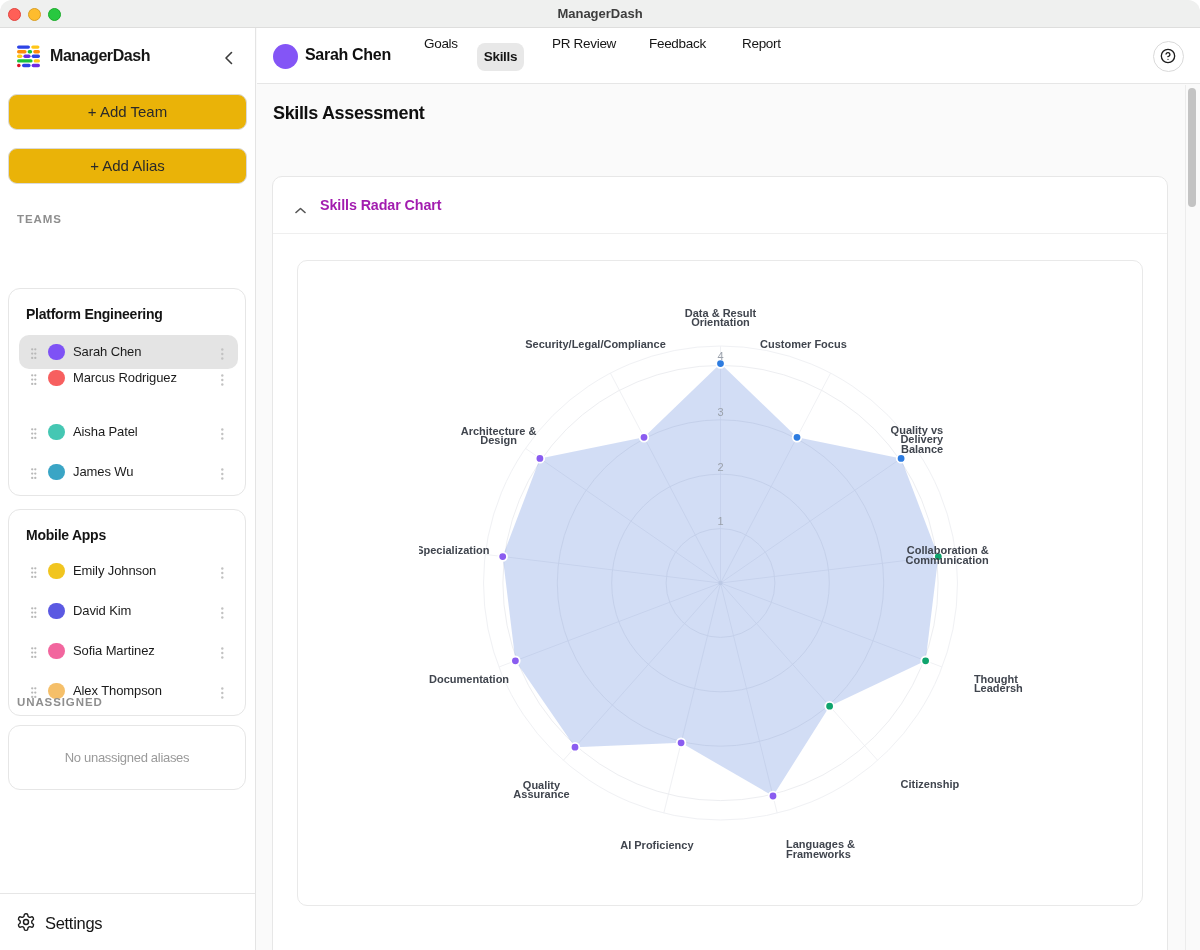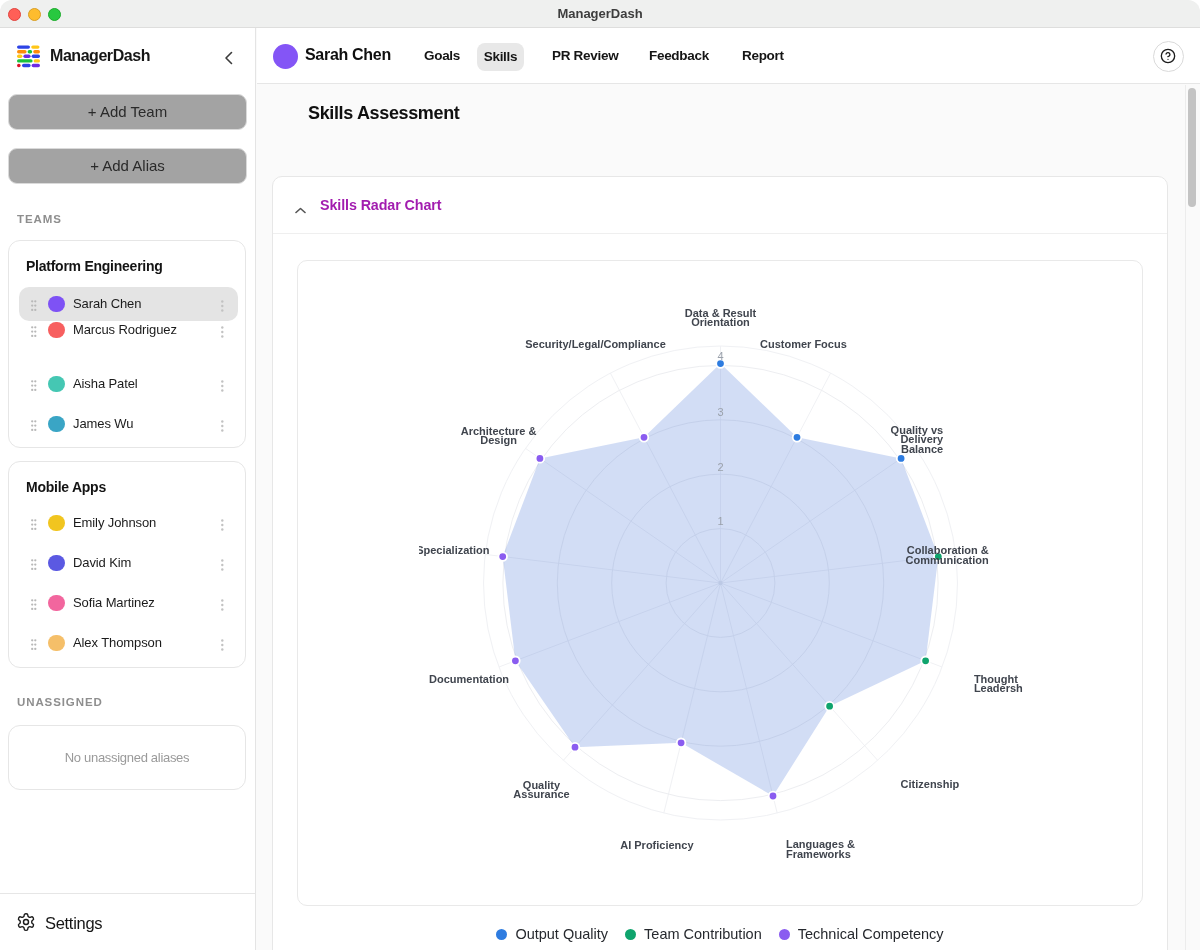--- a/index.html
+++ b/index.html
@@ -6,43 +6,43 @@
 .win { position:relative; width:1200px; height:950px; border-radius:12px 12px 0 0; overflow:hidden; background:#fafafa; }
 
 .tbar { position:absolute; left:0; top:0; width:1200px; height:28px; background:#eff0ef; border-bottom:1px solid #dededd; }
 .tl { position:absolute; top:7.5px; width:13px; height:13px; border-radius:50%; }
 .ttitle { position:absolute; top:0; left:0; width:1200px; height:28px; line-height:28px; text-align:center; font-size:13px; font-weight:700; color:#3d3d3d; }
 
 .side { position:absolute; left:0; top:28px; width:256px; height:922px; background:#fff; border-right:1px solid #e4e4e4; }
 .logo { position:absolute; left:17px; top:17px; }
 .brand { position:absolute; left:50px; top:19px; font-size:16px; letter-spacing:-0.45px; font-weight:700; color:#161616; }
 .collapse { position:absolute; left:222px; top:22px; }
-.btn { position:absolute; left:8px; width:239px; height:36px; background:#a3a3a3; border:1px solid #dadada; border-radius:9px; text-align:center; line-height:34px; font-size:15px; color:#2a2a2a; }
+.btn { position:absolute; left:8px; width:239px; height:36px; background:#eab308; border:1px solid #dadada; border-radius:9px; text-align:center; line-height:34px; font-size:15px; color:#2a2a2a; }
 .seclab { position:absolute; left:17px; font-size:11.5px; font-weight:700; letter-spacing:0.9px; color:#8e8e8e; }
-.tcard { position:absolute; left:8px; width:238px; background:#fff; border:1px solid #e6e6e6; border-radius:12px; }
+.tcard { position:absolute; left:8px; width:238px; background:#fff; border:1px solid #e6e6e6; border-radius:12px;margin-top:48px; }
 .tname { position:absolute; left:17px; top:17px; font-size:14px; letter-spacing:-0.25px; font-weight:700; color:#141414; }
 .mrow { position:absolute; left:10px; width:219px; height:34px; border-radius:10px; }
 .grip { position:absolute; left:12px; top:11px; }
 .av { position:absolute; left:29px; top:8.75px; width:16.5px; height:16.5px; border-radius:50%; }
 .mname { position:absolute; left:54px; top:9px; font-size:13px; letter-spacing:-0.1px; color:#1b1b1b; }
 .kebab { position:absolute; right:14px; top:11px; }
 .nocard { position:absolute; left:8px; top:697px; width:238px; height:65px; background:#fff; border:1px solid #e6e6e6; border-radius:12px; text-align:center; line-height:63px; font-size:13px; letter-spacing:-0.3px; color:#9a9a9a; }
 .sfoot { position:absolute; left:0; top:865px; width:255px; height:57px; border-top:1px solid #e6e6e6; }
 .gear { position:absolute; left:16px; top:18px; }
 .settxt { position:absolute; left:45px; top:20px; font-size:16.5px; letter-spacing:-0.3px; color:#161616; }
 
 .hdr { position:absolute; left:257px; top:28px; width:943px; height:56px; background:#fff; border-bottom:1px solid #e6e6e6; }
 .hav { position:absolute; left:15.5px; top:15.5px; width:25px; height:25px; border-radius:50%; background:#8455f6; }
 .hname { position:absolute; left:48px; top:18px; font-size:16px; letter-spacing:-0.3px; font-weight:700; color:#0f0f0f; }
-.tab { position:absolute; top:20px; font-size:13.5px; letter-spacing:-0.3px; font-weight:700; color:#151515; }
+.tab { position:absolute; top:8px; font-size:13.5px; letter-spacing:-0.3px; font-weight:400; color:#151515; }
 .pill { position:absolute; left:220px; top:14.5px; width:47px; height:28px; background:#e8e8e8; border-radius:8px; text-align:center; line-height:28px; font-size:13.5px; letter-spacing:-0.3px; font-weight:700; color:#151515; }
 .help { position:absolute; left:895.5px; top:12.5px; width:31px; height:31px; border:1px solid #dadada; border-radius:50%; }
 
 .content { position:absolute; left:257px; top:85px; width:928px; height:865px; background:#fafafa; }
-.h1 { position:absolute; left:16px; top:18px; font-size:18px; letter-spacing:-0.35px; font-weight:700; color:#101010;margin-left:35px; }
+.h1 { position:absolute; left:16px; top:18px; font-size:18px; letter-spacing:-0.35px; font-weight:700; color:#101010; }
 .avg { position:absolute; left:16px; top:50px; font-size:14px; color:#4f4f4f;margin-top:47px; }
 .avg b { color:#111; font-weight:700; }
 .card { position:absolute; left:15px; top:91px; width:896px; height:790px; background:#fff; border:1px solid #e7e7e7; border-radius:10px; }
 .chev { position:absolute; left:22px; top:23px; }
 .ctitle { position:absolute; left:47px; top:20px; font-size:14.3px; letter-spacing:-0.1px; font-weight:700; color:#a21caf; }
 .cdiv { position:absolute; left:0; top:56px; width:100%; height:1px; background:#efefef; }
 .chartbox { position:absolute; left:24px; top:83px; width:846px; height:646px; background:#fff; border:1px solid #e9e9e9; border-radius:10px; }
 .clip { position:absolute; left:146px; top:106px; width:604px; height:604px; overflow:hidden; }
 
 .legend { position:absolute; left:0; top:747px; width:100%; height:20px; display:flex; justify-content:center; align-items:center; gap:17px; }
@@ -319,23 +319,18 @@
 <text x="237.9" y="561.8" text-anchor="middle" dominant-baseline="central" font-size="11" font-weight="bold" fill="#40454e">AI Proficiency</text>
 <text x="122.5" y="501.6" text-anchor="middle" dominant-baseline="central" font-size="11" font-weight="bold" fill="#40454e">Quality</text>
 <text x="122.5" y="511.1" text-anchor="middle" dominant-baseline="central" font-size="11" font-weight="bold" fill="#40454e">Assurance</text>
 <text x="90.1" y="395.9" text-anchor="end" dominant-baseline="central" font-size="11" font-weight="bold" fill="#40454e">Documentation</text>
 <text x="70.5" y="267.3" text-anchor="end" dominant-baseline="central" font-size="11" font-weight="bold" fill="#40454e">Specialization</text>
 <text x="79.6" y="147.5" text-anchor="middle" dominant-baseline="central" font-size="11" font-weight="bold" fill="#40454e">Architecture &amp;</text>
 <text x="79.6" y="156.8" text-anchor="middle" dominant-baseline="central" font-size="11" font-weight="bold" fill="#40454e">Design</text>
 <text x="176.5" y="61" text-anchor="middle" dominant-baseline="central" font-size="11" font-weight="bold" fill="#40454e">Security/Legal/Compliance</text>
 </svg>
       </div>
-      <div class="legend">
-        <span class="litem"><span class="ldot" style="background:#2e7ce0"></span>Output Quality</span>
-        <span class="litem"><span class="ldot" style="background:#0fa46d"></span>Team Contribution</span>
-        <span class="litem"><span class="ldot" style="background:#8a5cf0"></span>Technical Competency</span>
-      </div>
     </div>
   </div>
 
   <div class="sbline"></div>
   <div class="sbthumb"></div>
 </div>
 
 </body></html>

